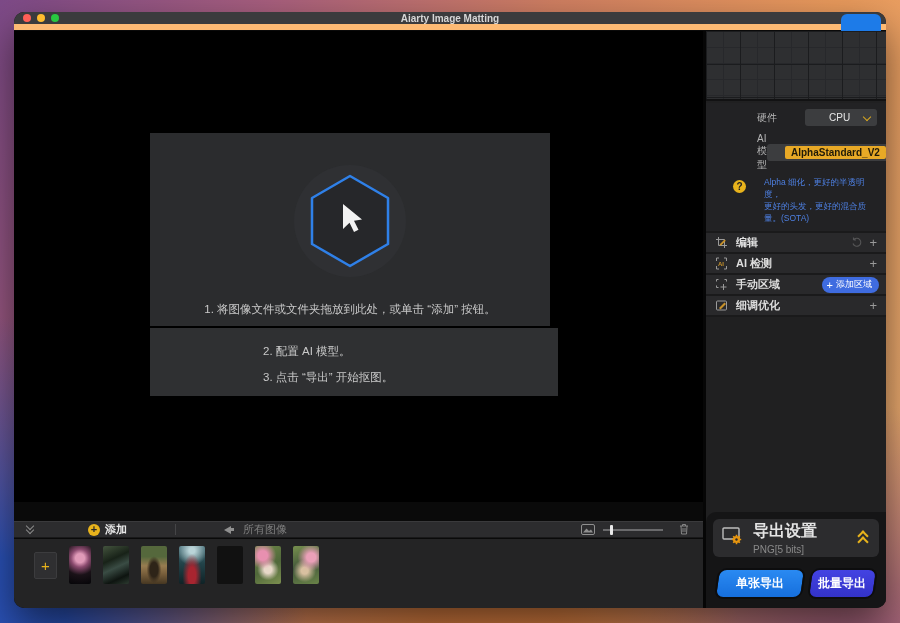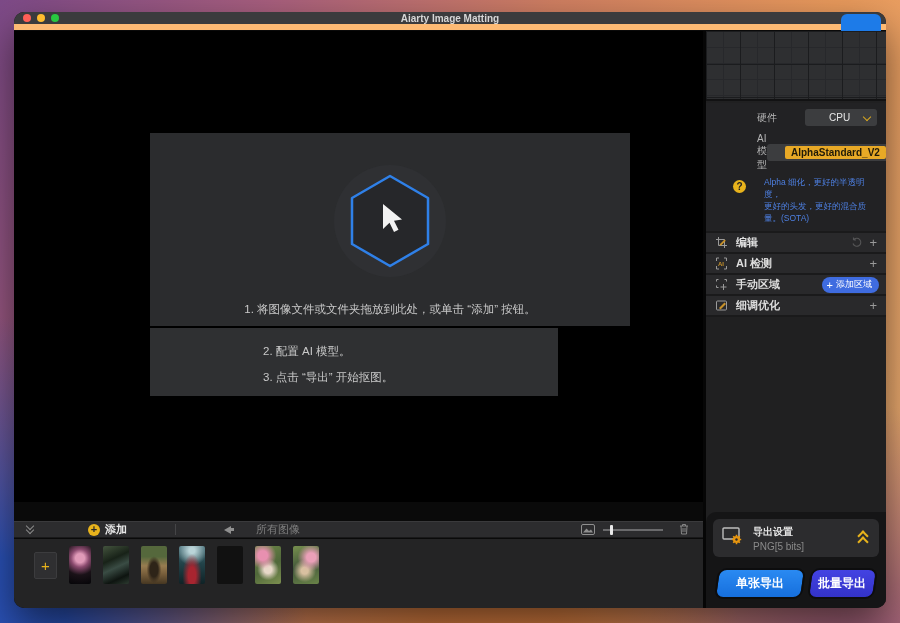--- a/index.html
+++ b/index.html
@@ -31,41 +31,41 @@
     position:absolute; left:0; right:0; text-align:center;
     color:#d6d6d6; font-size:10px; font-weight:bold; pointer-events:none;
   }
   .home-btn{
     position:absolute; right:5px; top:2px; height:14px; padding:16px 9px;
     background:#1d7be8; border:none; border-radius:6px;
     color:#fff; font-size:11px; line-height:14px; font-family:inherit;
   }
   
   .canvas{ position:absolute; left:0; top:19px; width:689px; height:471px; background:#000; }
-  .dropzone{ position:absolute; left:136px; top:102px; width:480px; height:193px; background:#2b2c2e; }
+  .dropzone{ position:absolute; left:136px; top:102px; width:400px; height:193px; background:#2b2c2e; }
   .halo{ position:absolute; left:50%; top:88px; transform:translate(-50%,-50%); width:112px; height:112px; border-radius:50%; background:#2f3033; }
   .hex-wrap{ position:absolute; left:50%; top:88px; transform:translate(-50%,-50%); width:86px; height:96px; }
   .drop-line1{ position:absolute; left:0; right:0; bottom:9px; text-align:center; color:#c9c9c9; font-size:11.5px; }
   .dropzone2{ position:absolute; left:136px; top:297px; width:408px; height:68px; background:#2f3032; }
   .drop-line{ position:absolute; left:113px; color:#c9c9c9; font-size:11.5px; }
   .drop-line.l2{ top:16px; } .drop-line.l3{ top:42px; }
   
   .toolbar{
     position:absolute; left:0; top:490px; width:689px; height:17px;
     background:#2c2c2e; border-top:1px solid #3a3a3c; border-bottom:1px solid #19191a;
     display:flex; align-items:center; color:#9a9a9a;
   }
   .tb-collapse{ margin-left:12px; width:10px; height:10px; position:relative; }
   .tb-collapse i{ position:absolute; left:1px; width:6px; height:6px; border-right:1.4px solid #8a8a8a; border-bottom:1.4px solid #8a8a8a; transform:rotate(45deg); }
   .tb-collapse i:nth-child(1){ top:-2px; } .tb-collapse i:nth-child(2){ top:2px; }
   .add-group{ display:flex; align-items:center; gap:5px; margin-left:52px; }
   .add-circle{ width:12px; height:12px; border-radius:50%; background:#e8b31c; color:#2a2a2a; font-size:11px; line-height:11px; text-align:center; font-weight:bold; }
   .add-label{ color:#e8e8e8; font-size:11px; font-weight:bold; }
   .tb-div{ width:1px; height:11px; background:#454547; margin-left:48px; }
-  .allimg-group{ display:flex; align-items:center; gap:25px; margin-left:48px; }
+  .allimg-group{ display:flex; align-items:center; gap:12px; margin-left:48px; }
   .back-arrow{ width:0; height:0; border-top:4px solid transparent; border-bottom:4px solid transparent; border-right:7px solid #8f8f8f; position:relative; }
   .back-arrow::after{ content:""; position:absolute; left:6px; top:-1.5px; width:4px; height:3px; background:#8f8f8f; }
   .allimg-label{ color:#7f7f7f; font-size:11px; }
   .tb-right{ margin-left:auto; display:flex; align-items:center; gap:8px; margin-right:14px; }
   .zoom-slider{ display:flex; align-items:center; gap:7px; }
   .slider-track{ width:60px; height:2px; background:#6a6a6c; position:relative; }
   .slider-handle{ position:absolute; left:7px; top:-4px; width:3px; height:10px; background:#e8e8e8; border-radius:1px; }
   
   .filmstrip{ position:absolute; left:0; top:508px; width:689px; height:88px; background:#242425; }
   .thumbs{ display:flex; align-items:center; gap:12px; padding:6px 0 0 20px; height:46px; }
@@ -121,21 +121,21 @@
   
   .export-area{
     position:absolute; left:0; right:0; bottom:0; height:96px;
     background:#151516; border-top-left-radius:10px; padding:7px 7px 0 7px;
   }
   .export-box{
     height:38px; background:#2c2c2e; border-radius:6px;
     display:flex; align-items:center; padding:0 10px 0 9px;
   }
   .export-texts{ margin-left:9px; }
-  .export-title{ color:#e4e4e4; font-size:10px; font-weight:bold; }
+  .export-title{ color:#e4e4e4; font-size:16px; font-weight:bold; }
   .export-format{ color:#8a8a8a; font-size:10px; margin-top:2px; }
   .chev-up-dbl{ margin-left:auto; width:12px; height:12px; position:relative; }
   .chev-up-dbl i{ position:absolute; left:2px; width:8px; height:8px; border-left:2px solid #e8b31c; border-top:2px solid #e8b31c; transform:rotate(45deg); }
   .chev-up-dbl i:nth-child(1){ top:0; } .chev-up-dbl i:nth-child(2){ top:6px; }
   .export-buttons{ display:flex; gap:5px; margin-top:11px; padding:0 3px; }
   .exp-btn{
     height:31px; border:2px solid #0d0d0e; border-radius:9px;
     transform:skewX(-8deg); color:#fff; font-size:12px; font-weight:bold; font-family:inherit;
     display:flex; align-items:center; justify-content:center;
   }

